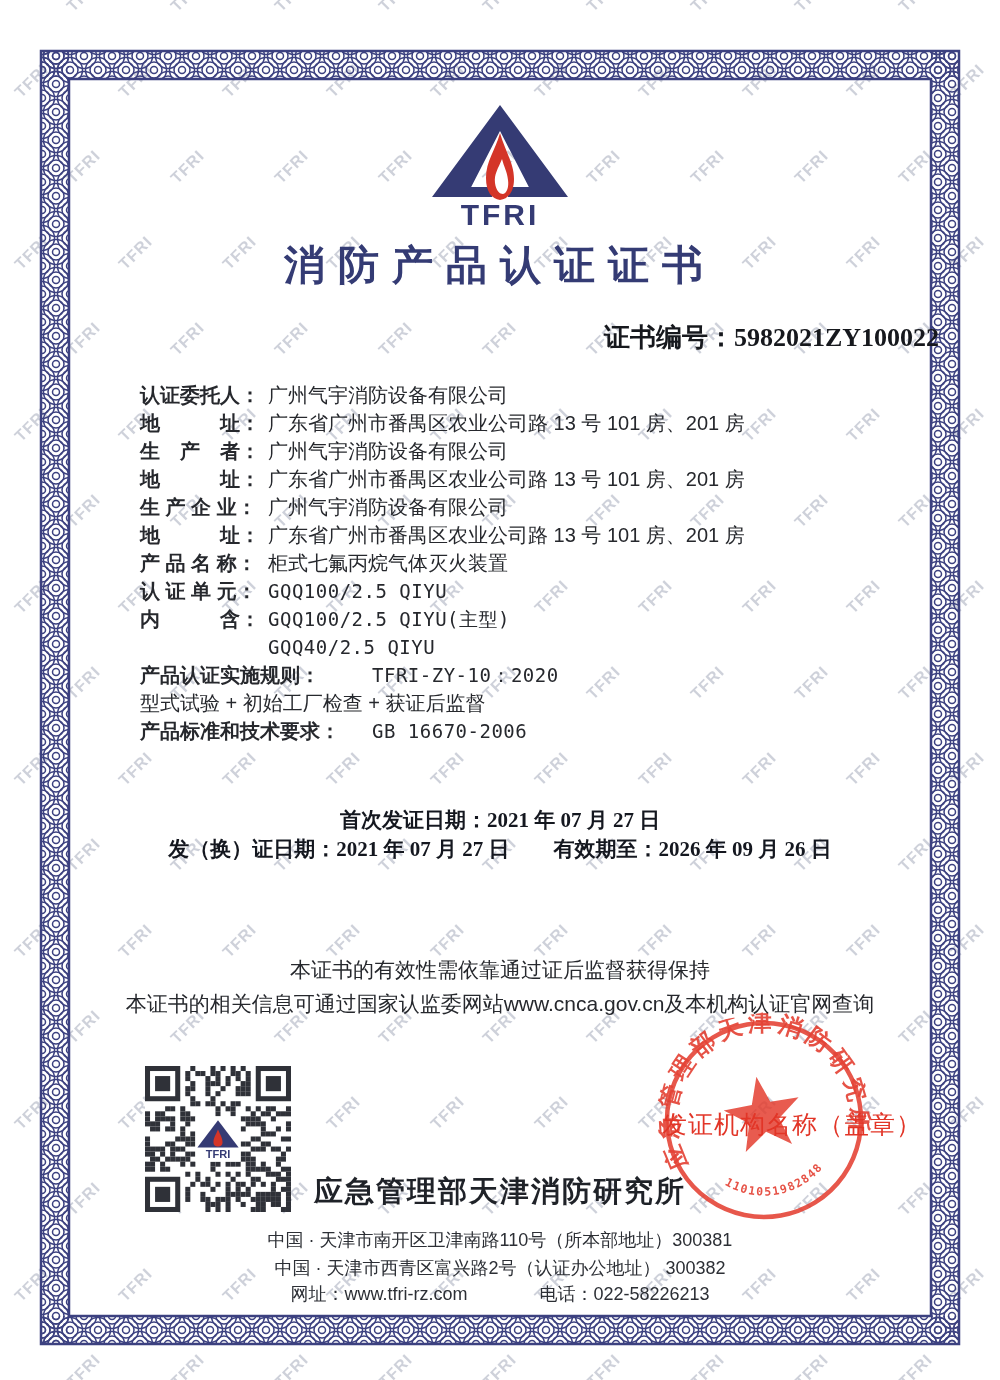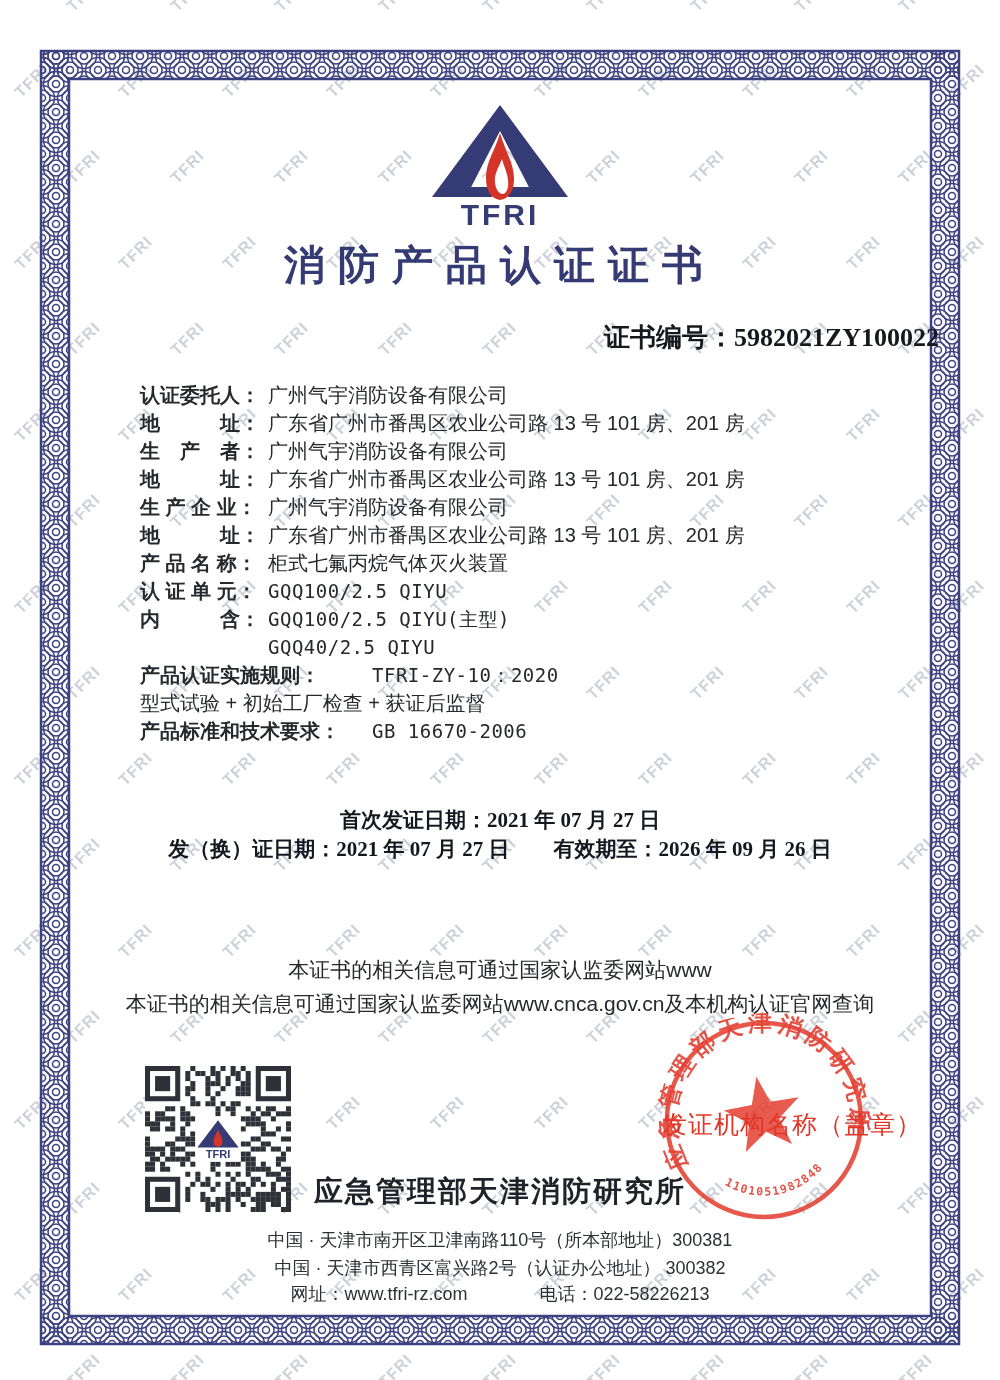--- a/index.html
+++ b/index.html
@@ -331,21 +331,21 @@
           <span class="fval mono">GB 16670-2006</span>
         </div>
       </div>
 
     <div class="stmt" style="top:806px;">首次发证日期：2021 年 07 月 27 日</div>
     <div class="stmt row" style="top:835px;">
       <span>发（换）证日期：2021 年 07 月 27 日</span>
       <span>有效期至：2026 年 09 月 26 日</span>
     </div>
 
-    <div class="note" style="top:956px;">本证书的相关信息可通过国家认监委网站www</div>
+    <div class="note" style="top:956px;">本证书的有效性需依靠通过证后监督获得保持</div>
     <div class="note" style="top:990px;">本证书的相关信息可通过国家认监委网站www.cnca.gov.cn及本机构认证官网查询</div>
 
     <svg class="qr-svg" id="qr" width="146" height="146" viewBox="0 0 29 29">
         <rect x="0" y="0" width="29" height="29" fill="#ffffff"></rect>
         <rect x="9" y="0" width="1" height="1" fill="#2f3138"></rect>
         <rect x="13" y="0" width="1" height="1" fill="#2f3138"></rect>
         <rect x="15" y="0" width="1" height="1" fill="#2f3138"></rect>
         <rect x="17" y="0" width="1" height="1" fill="#2f3138"></rect>
         <rect x="19" y="0" width="1" height="1" fill="#2f3138"></rect>
         <rect x="8" y="1" width="1" height="1" fill="#2f3138"></rect>

